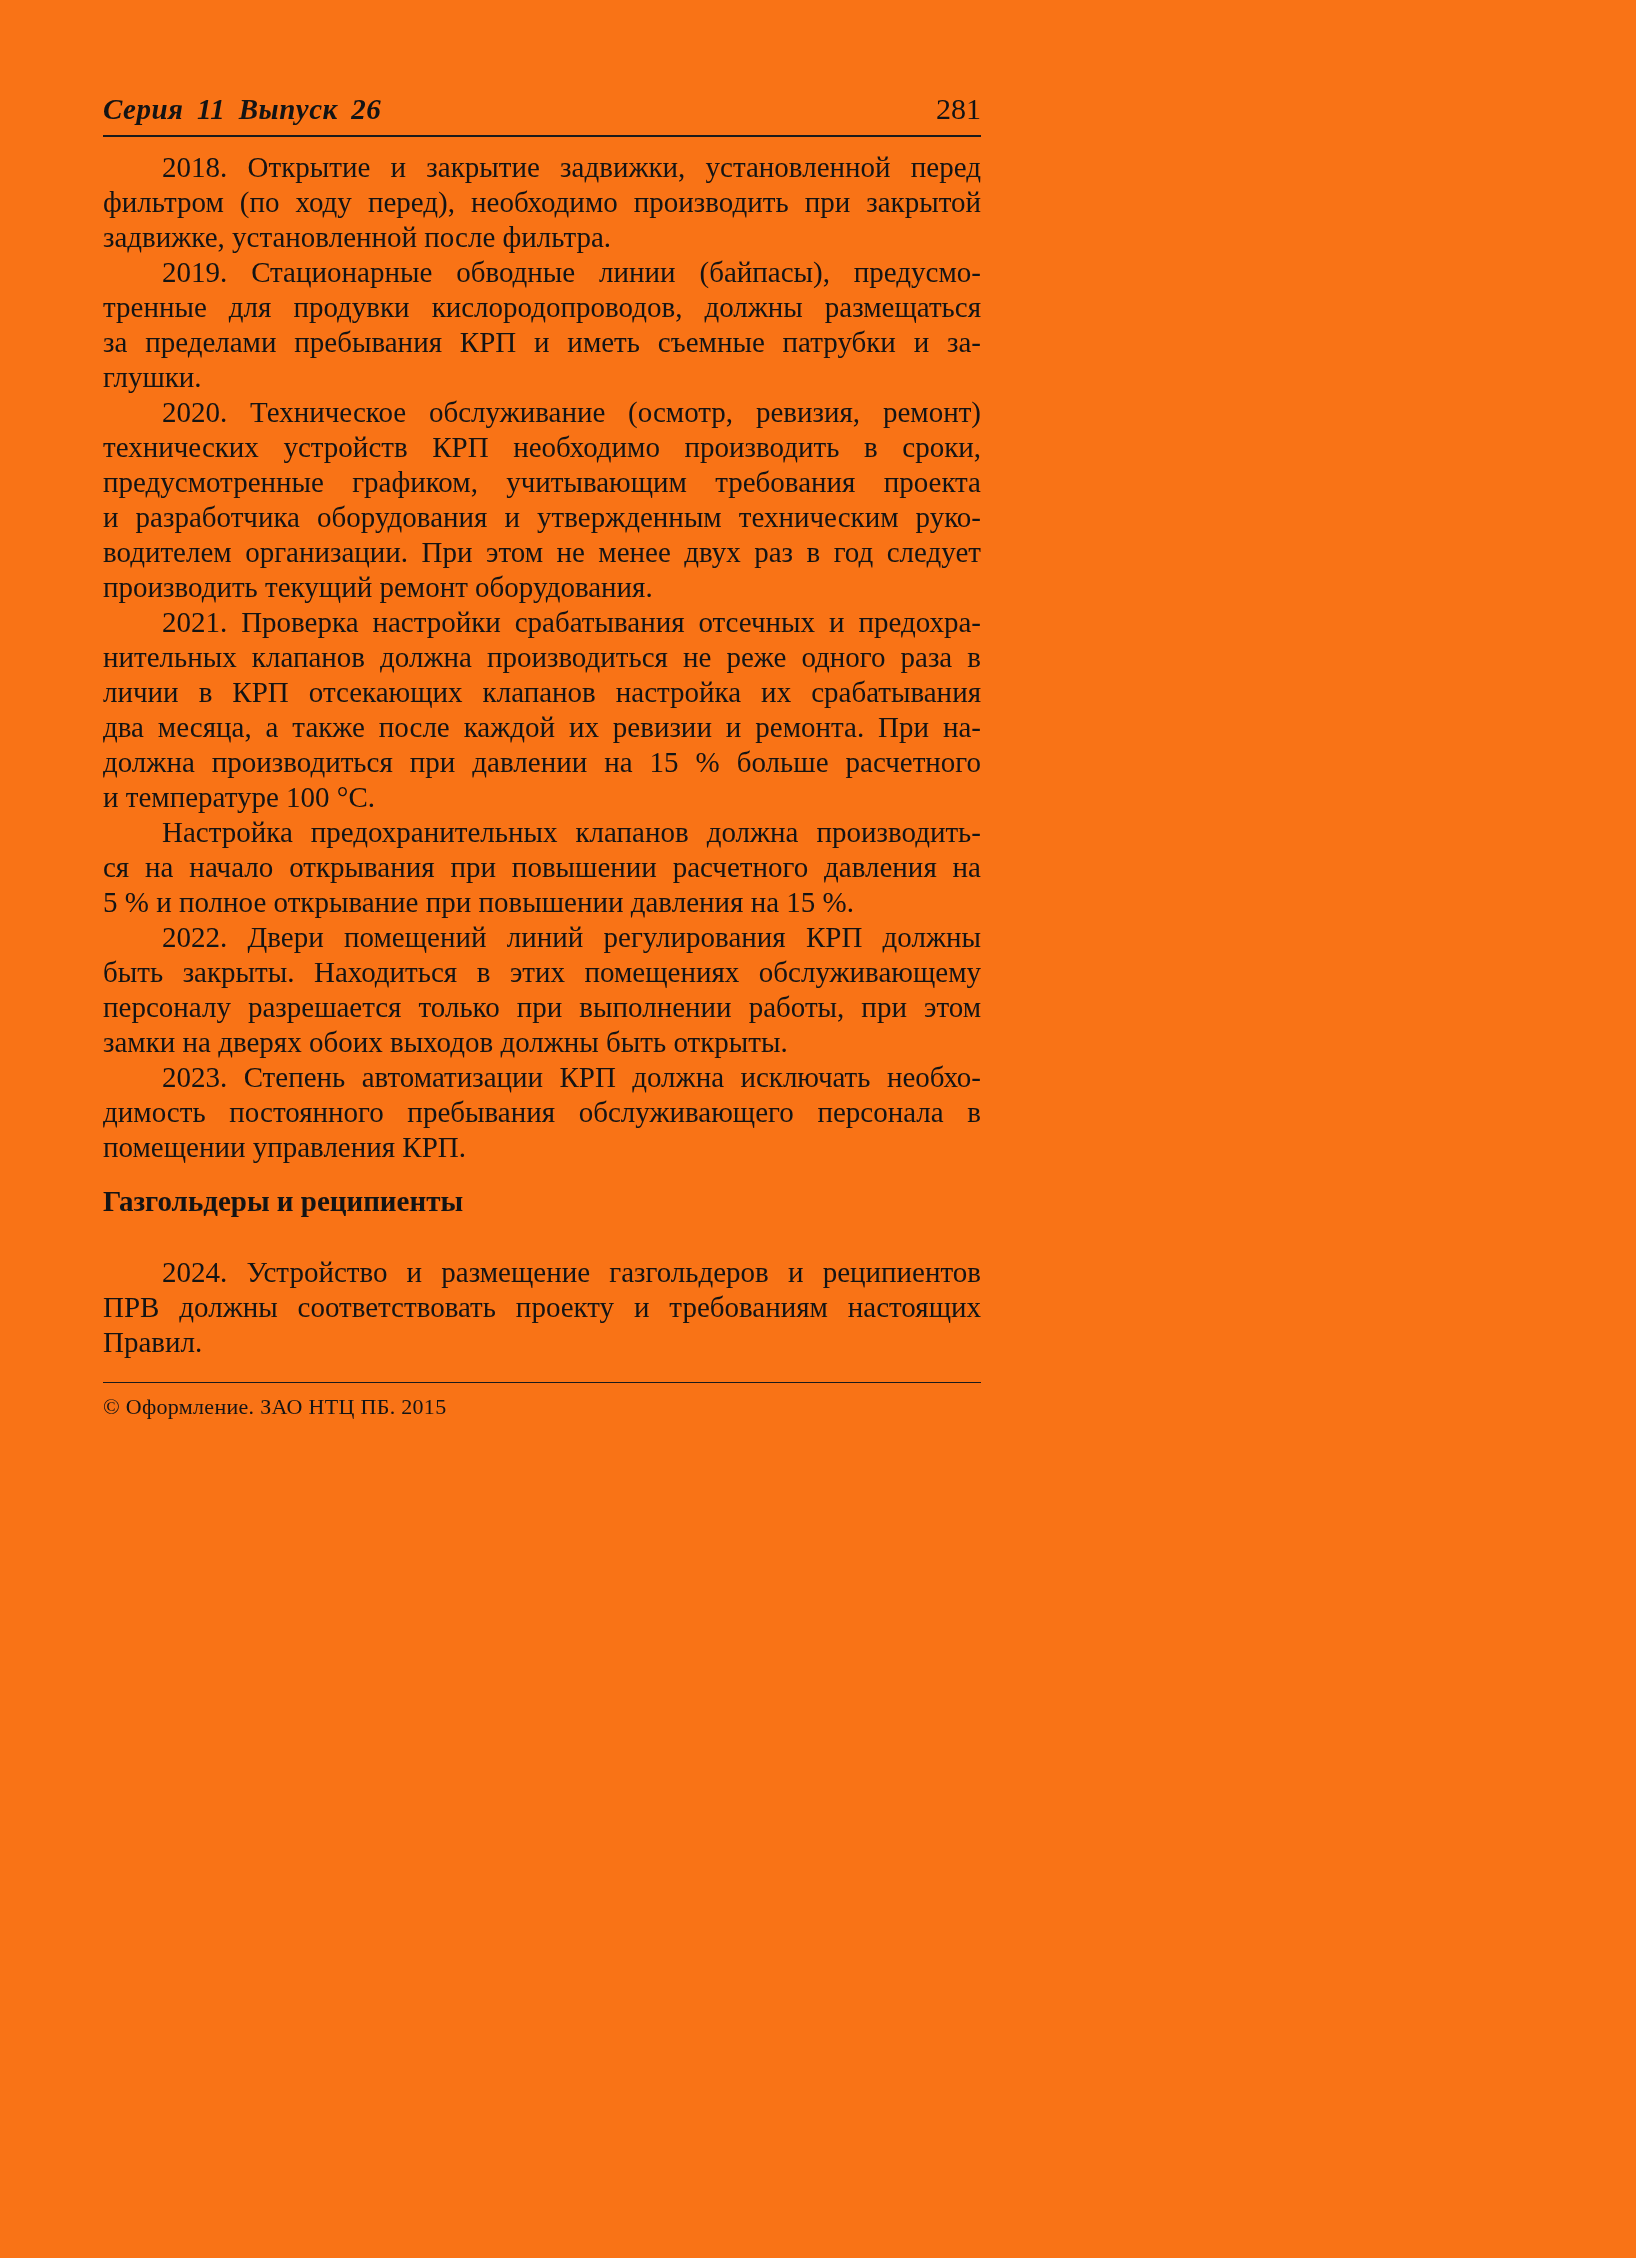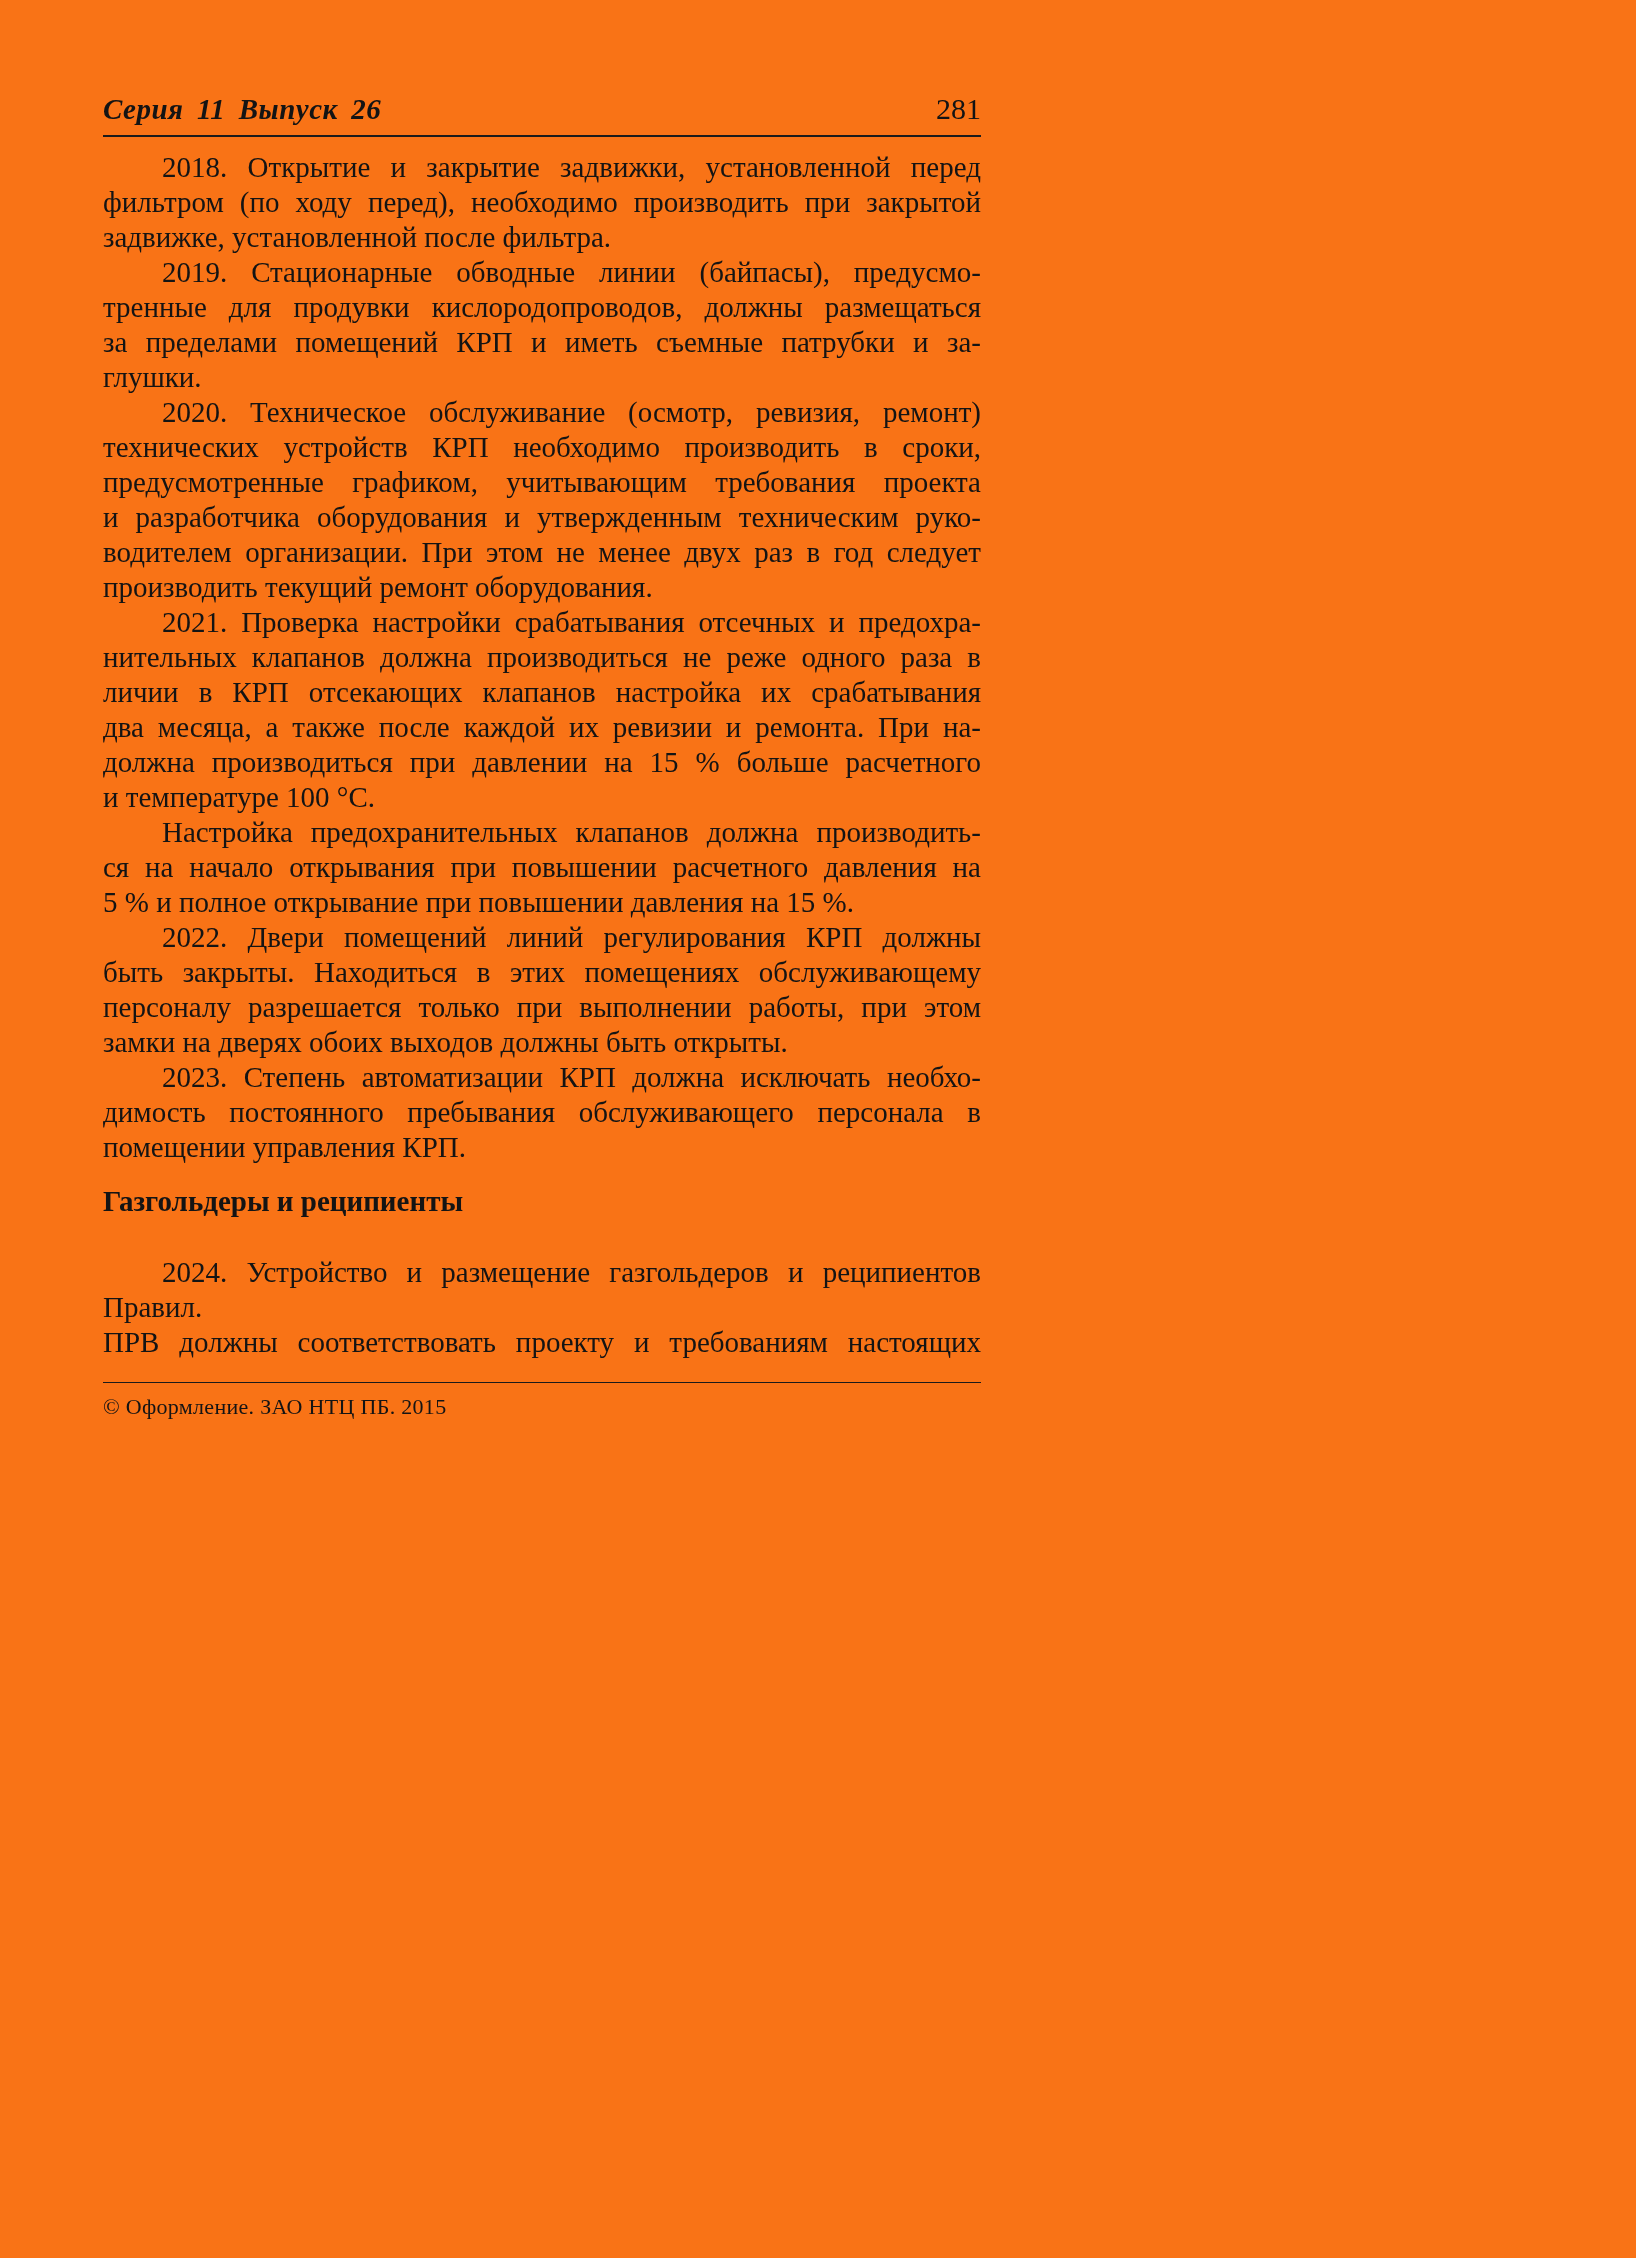--- a/index.html
+++ b/index.html
@@ -85,21 +85,21 @@
 
     <div class="body">
         <div class="para">
           <div class="line">2018. Открытие и закрытие задвижки, установленной перед</div>
           <div class="line">фильтром (по ходу перед), необходимо производить при закрытой</div>
           <div class="line last">задвижке, установленной после фильтра.</div>
         </div>
         <div class="para">
           <div class="line">2019. Стационарные обводные линии (байпасы), предусмо-</div>
           <div class="line">тренные для продувки кислородопроводов, должны размещаться</div>
-          <div class="line">за пределами помещений КРП и иметь съемные патрубки и за-</div>
+          <div class="line">за пределами пребывания КРП и иметь съемные патрубки и за-</div>
           <div class="line last">глушки.</div>
         </div>
         <div class="para">
           <div class="line">2020. Техническое обслуживание (осмотр, ревизия, ремонт)</div>
           <div class="line">технических устройств КРП необходимо производить в сроки,</div>
           <div class="line">предусмотренные графиком, учитывающим требования проекта</div>
           <div class="line">и разработчика оборудования и утвержденным техническим руко-</div>
           <div class="line">водителем организации. При этом не менее двух раз в год следует</div>
           <div class="line last">производить текущий ремонт оборудования.</div>
         </div>
@@ -123,22 +123,22 @@
           <div class="line last">замки на дверях обоих выходов должны быть открыты.</div>
         </div>
         <div class="para">
           <div class="line">2023. Степень автоматизации КРП должна исключать необхо-</div>
           <div class="line">димость постоянного пребывания обслуживающего персонала в</div>
           <div class="line last">помещении управления КРП.</div>
         </div>
         <div class="section-heading">Газгольдеры и реципиенты</div>
         <div class="para">
           <div class="line">2024. Устройство и размещение газгольдеров и реципиентов</div>
+          <div class="line">ПРВ должны соответствовать проекту и требованиям настоящих</div>
           <div class="line last">Правил.</div>
-          <div class="line">ПРВ должны соответствовать проекту и требованиям настоящих</div>
         </div>
       </div>
 
     <div class="footer">
       <span>© Оформление. ЗАО НТЦ ПБ. 2015</span>
     </div>
 
   </div>
 </div>
 

